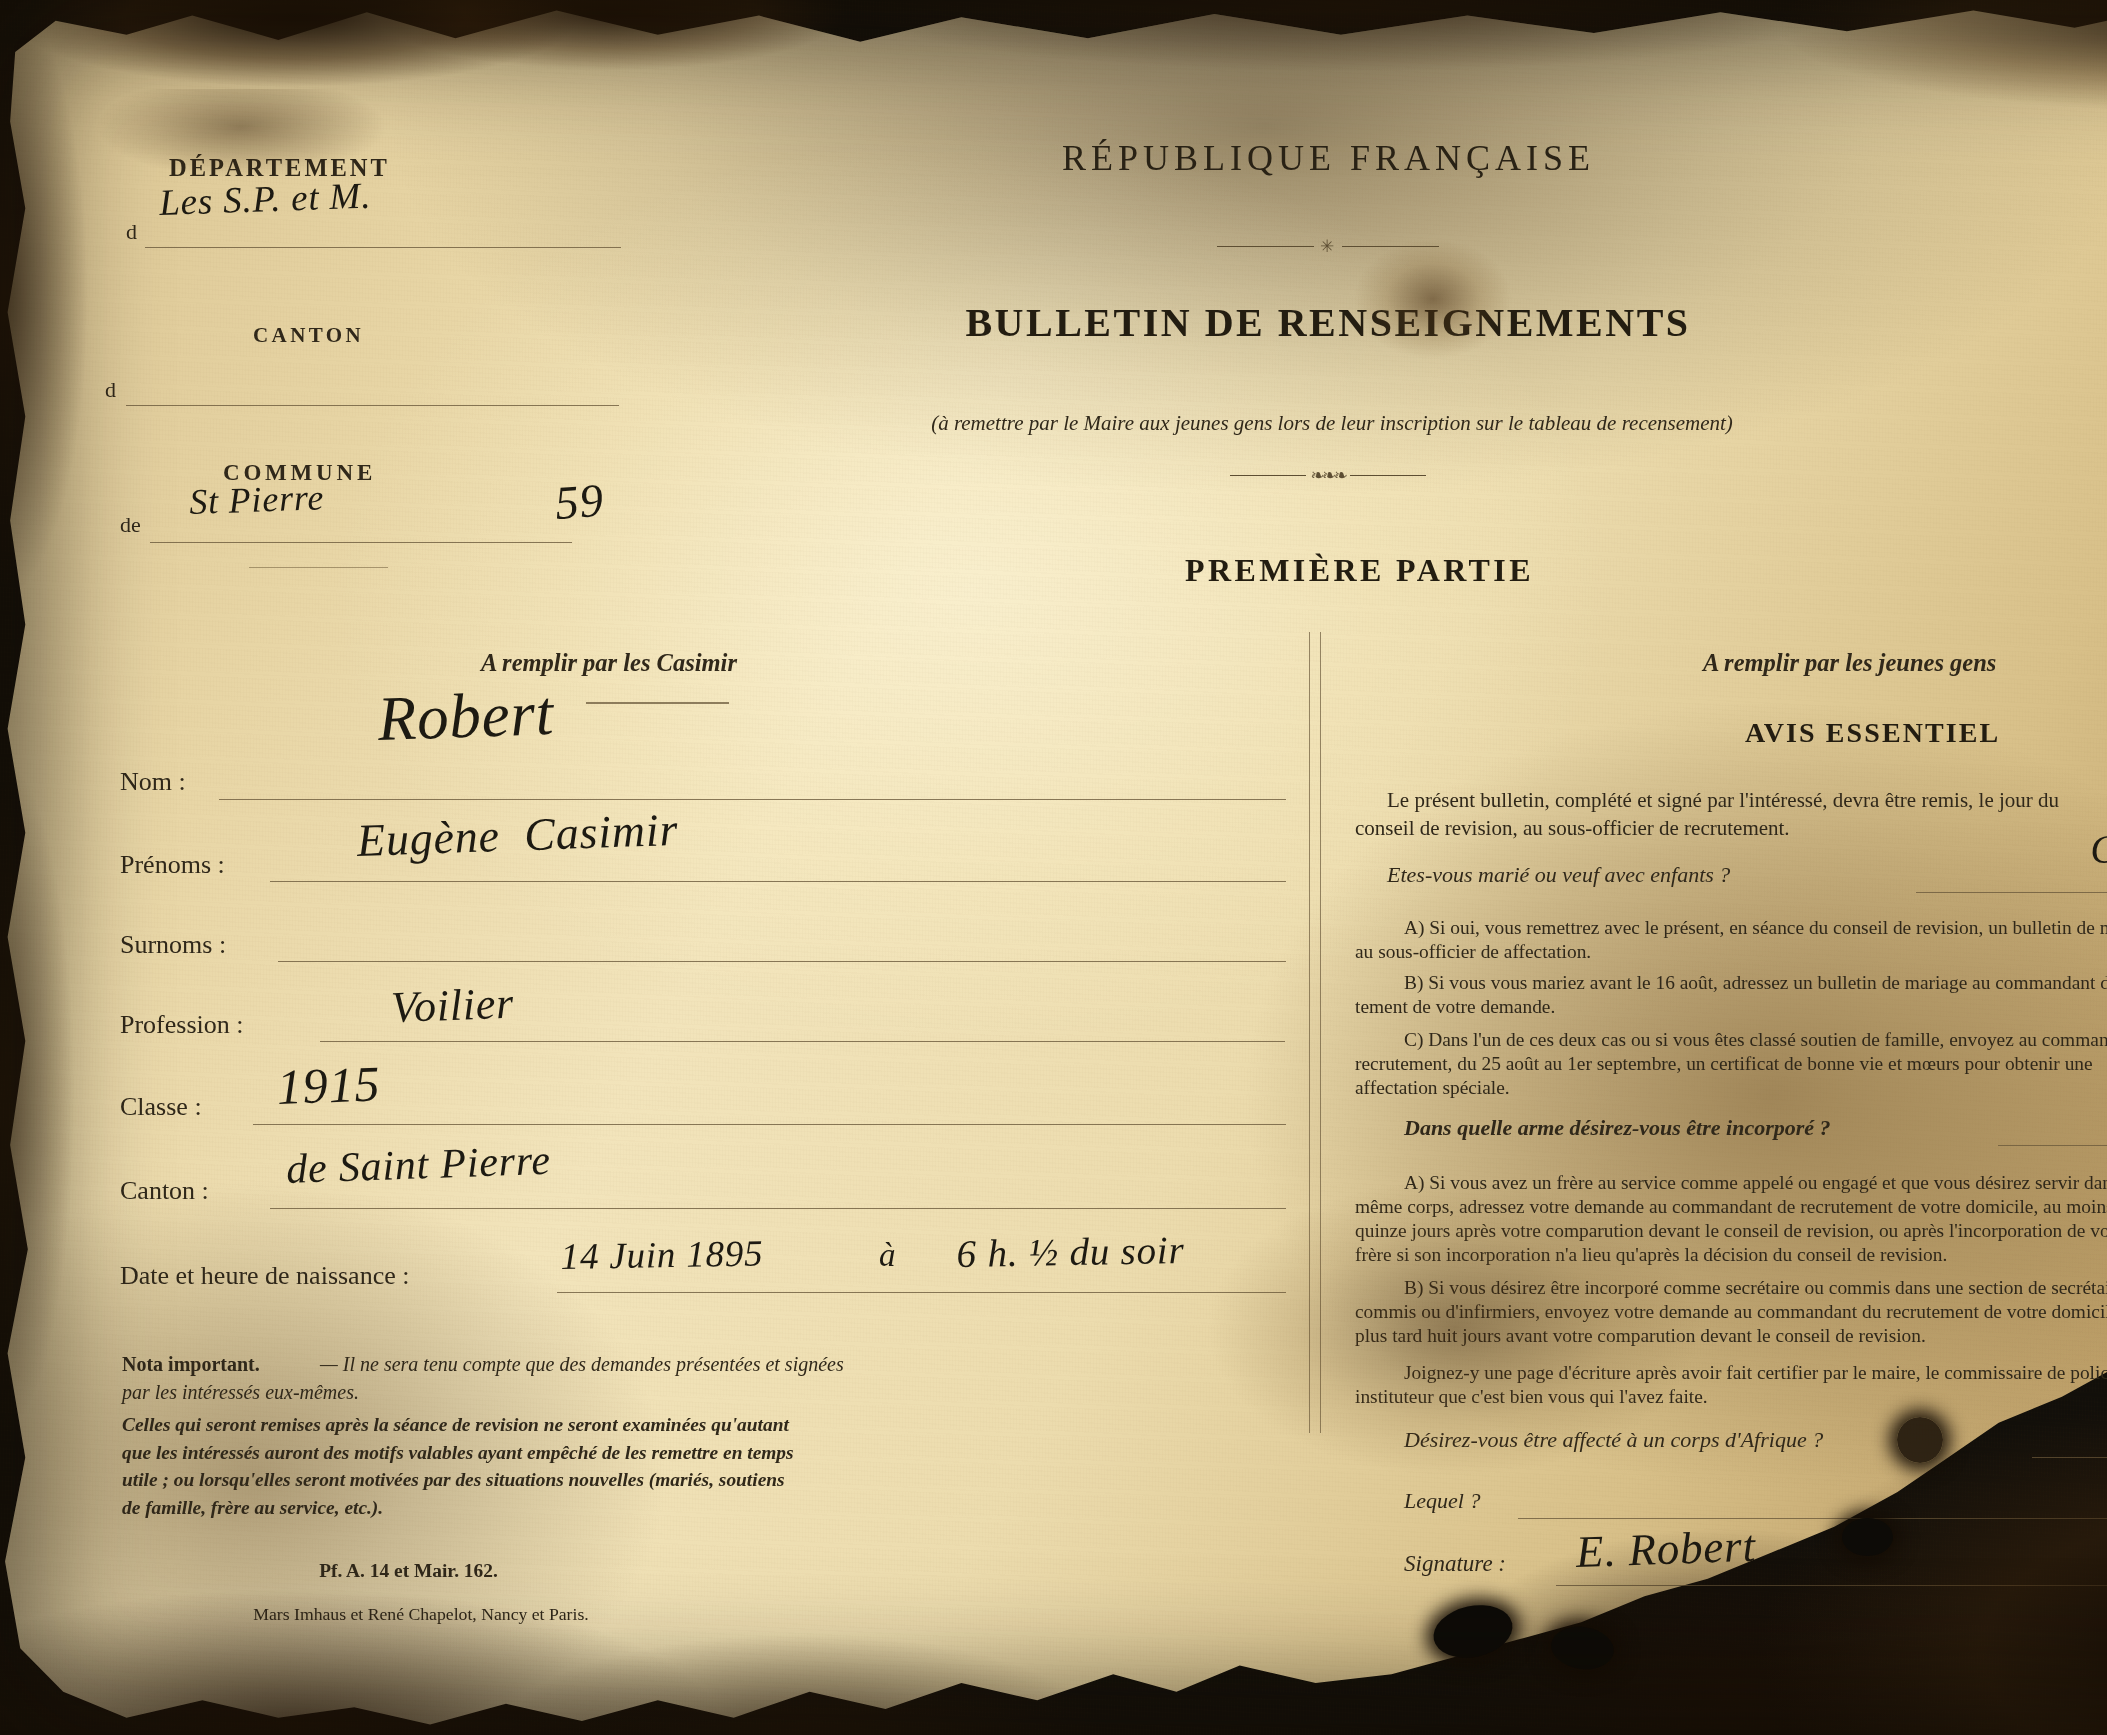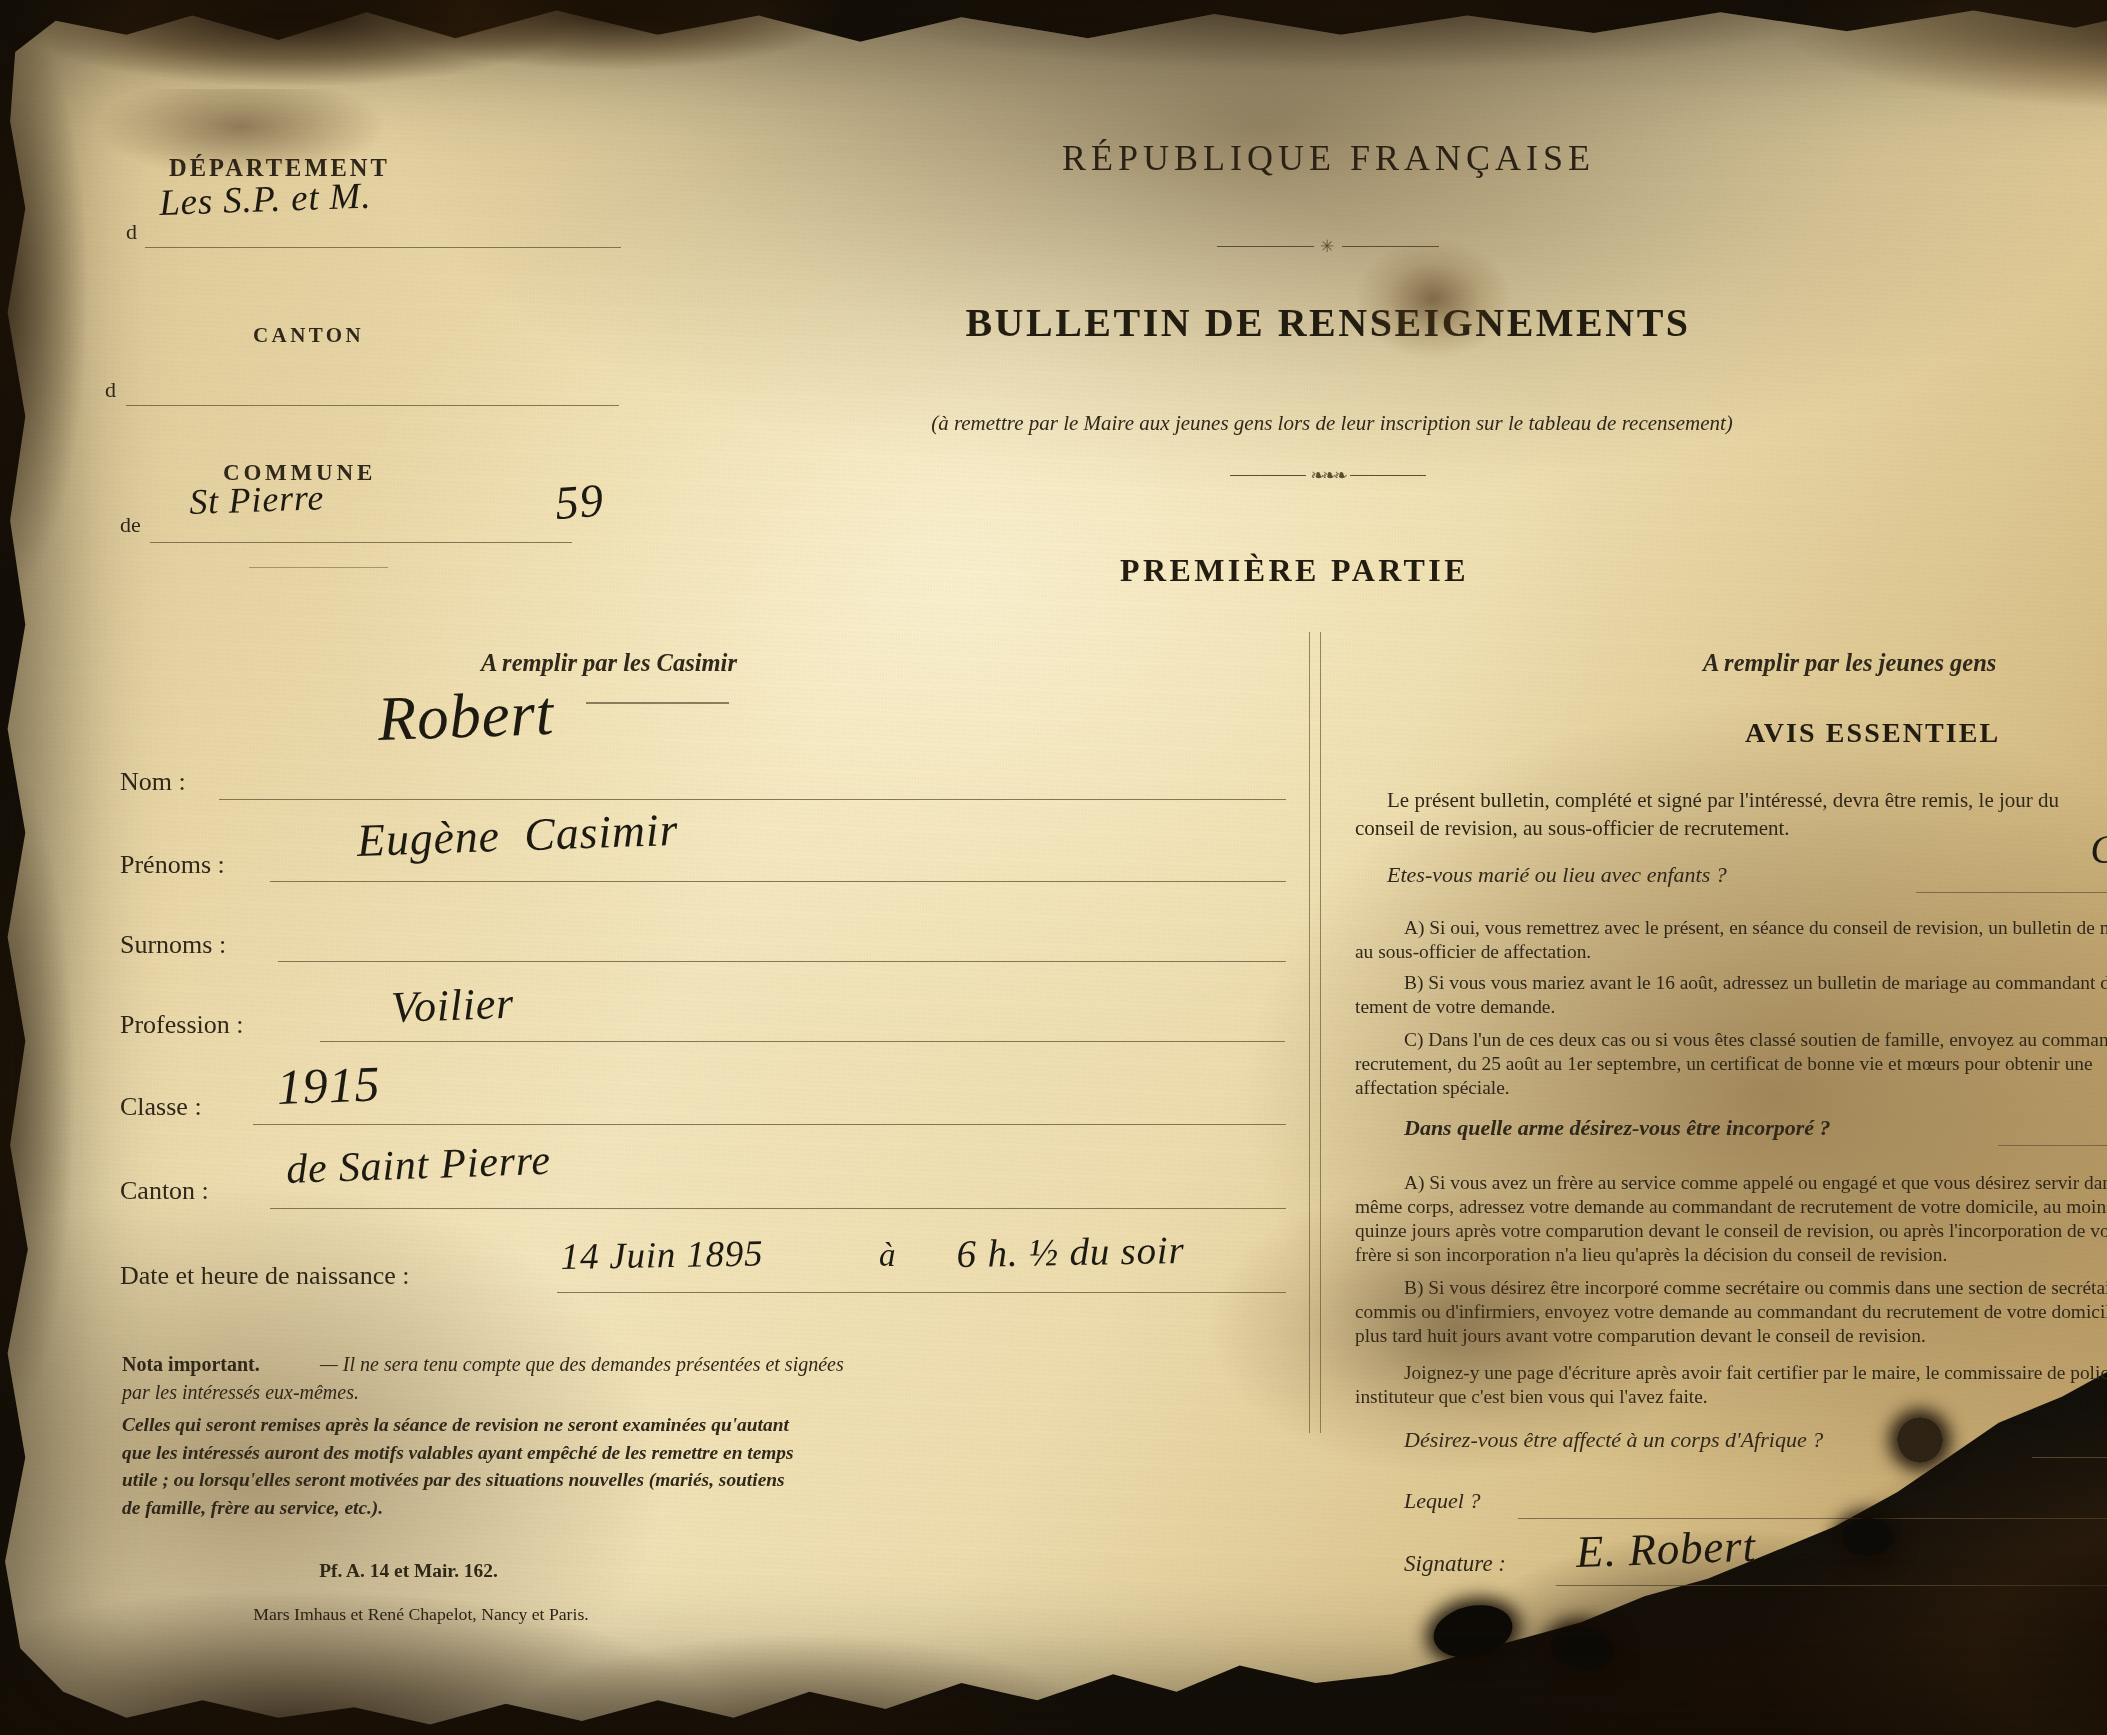--- a/index.html
+++ b/index.html
@@ -187,21 +187,21 @@
   <div class="t title-main center" style="left:759px; top:299px; width:1138px; text-align:center; font-size:40px;">BULLETIN DE RENSEIGNEMENTS</div>
 
   <div class="t print center" style="left:548px; top:411px; width:1568px; text-align:center; font-size:21px; font-style:italic;">(à remettre par le Maire aux jeunes gens lors de leur inscription sur le tableau de recensement)</div>
 
   <div class="ornament" style="left:1189px; top:466px; width:278px; height:19.4px;">
     <span style="display:inline-block; width:76px; height:1.3px; background:#5d4e33;"></span>
     <span style="margin:0 4.2px; font-size:17px; letter-spacing:-2.5px;">❧❧❧</span>
     <span style="display:inline-block; width:76px; height:1.3px; background:#5d4e33;"></span>
   </div>
 
-  <div class="t title-main center" style="left:873px; top:552px; width:843px; text-align:center; font-size:32px; letter-spacing:3.4px;">PREMIÈRE PARTIE</div>
+  <div class="t title-main center" style="left:938px; top:552px; width:843px; text-align:center; font-size:32px; letter-spacing:3.4px;">PREMIÈRE PARTIE</div>
 
   <div class="t print" style="left:481px; top:649px; font-size:24.5px; font-style:italic; font-weight:600;">A remplir par les Casimir</div>
   <div class="rule" style="left:586px; top:702px; width:143px; height:1.7px;"></div>
 
   <div class="t print" style="left:1703px; top:649px; font-size:24.5px; font-style:italic; font-weight:600;">A remplir par les jeunes gens</div>
 
   <div class="vrule" style="left:1309px; top:632px; height:801px;"></div>
   <div class="vrule" style="left:1320px; top:632px; height:801px;"></div>
 
   <div class="t print" style="left:120px; top:767px; font-size:26px;">Nom :</div>
@@ -243,21 +243,21 @@
   <div class="t print" style="left:122px; top:1497px; font-size:19.4px; font-style:italic; font-weight:600;">de famille, frère au service, etc.).</div>
 
   <div class="t print center" style="left:219px; top:1560px; width:379px; text-align:center; font-size:19.4px; font-weight:700;">Pf. A. 14 et Mair. 162.</div>
   <div class="t print center" style="left:105px; top:1604px; width:632px; text-align:center; font-size:17.7px;">Mars Imhaus et René Chapelot, Nancy et Paris.</div>
 
   <div class="t title-main" style="left:1745px; top:717px; font-size:28px; letter-spacing:2.1px;">AVIS ESSENTIEL</div>
 
   <div class="t print" style="left:1387px; top:788px; font-size:21px;">Le présent bulletin, complété et signé par l'intéressé, devra être remis, le jour du</div>
   <div class="t print" style="left:1355px; top:816px; font-size:21px;">conseil de revision, au sous-officier de recrutement.</div>
 
-  <div class="t print" style="left:1387px; top:862px; font-size:22px; font-style:italic;">Etes-vous marié ou lieu avec enfants ?</div>
+  <div class="t print" style="left:1387px; top:862px; font-size:22px; font-style:italic;">Etes-vous marié ou veuf avec enfants ?</div>
   <div class="underline-field" style="left:1916px; top:892px; width:552px;"></div>
   <div class="t ink" style="left:2091px; top:826px; font-size:40px;">Célibataire</div>
 
   <div class="t print" style="left:1404px; top:917px; font-size:19.4px;">A) Si oui, vous remettrez avec le présent, en séance du conseil de revision, un bulletin de mariage</div>
   <div class="t print" style="left:1355px; top:941px; font-size:19.4px;">au sous-officier de affectation.</div>
 
   <div class="t print" style="left:1404px; top:972px; font-size:19.4px;">B) Si vous vous mariez avant le 16 août, adressez un bulletin de mariage au commandant du recru-</div>
   <div class="t print" style="left:1355px; top:996px; font-size:19.4px;">tement de votre demande.</div>
 
   <div class="t print" style="left:1404px; top:1029px; font-size:19.4px;">C) Dans l'un de ces deux cas ou si vous êtes classé soutien de famille, envoyez au commandant de</div>

